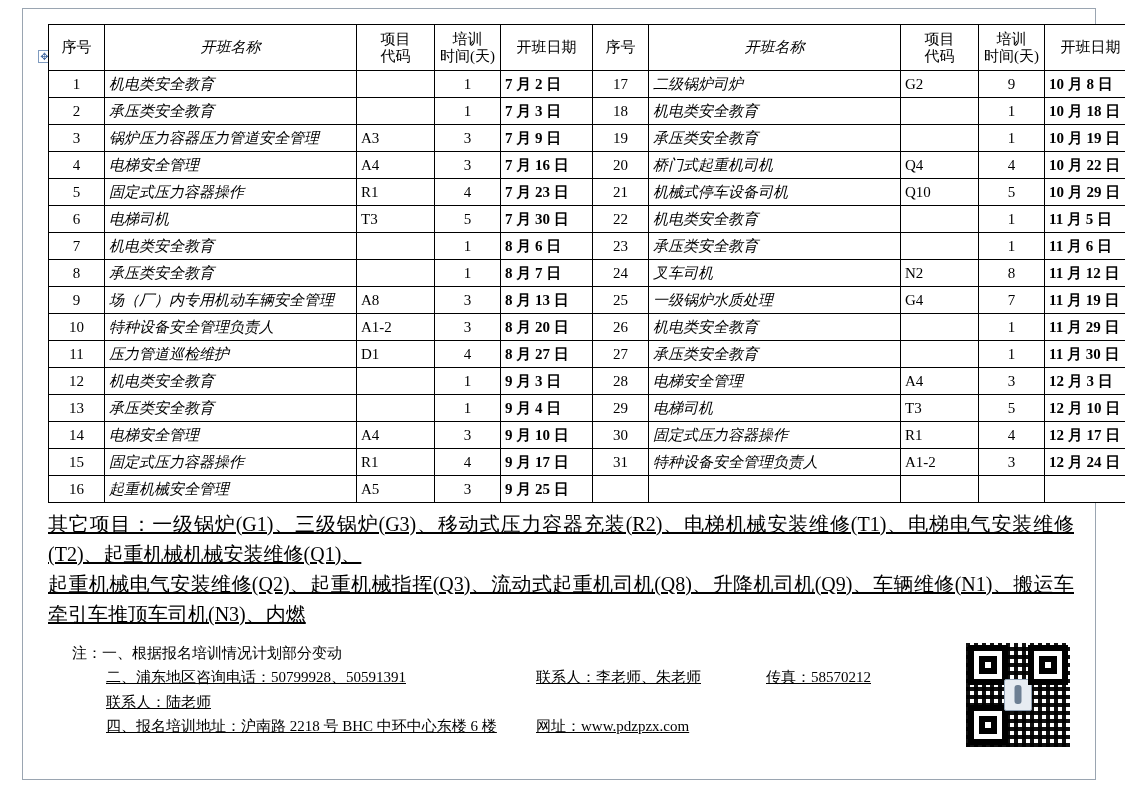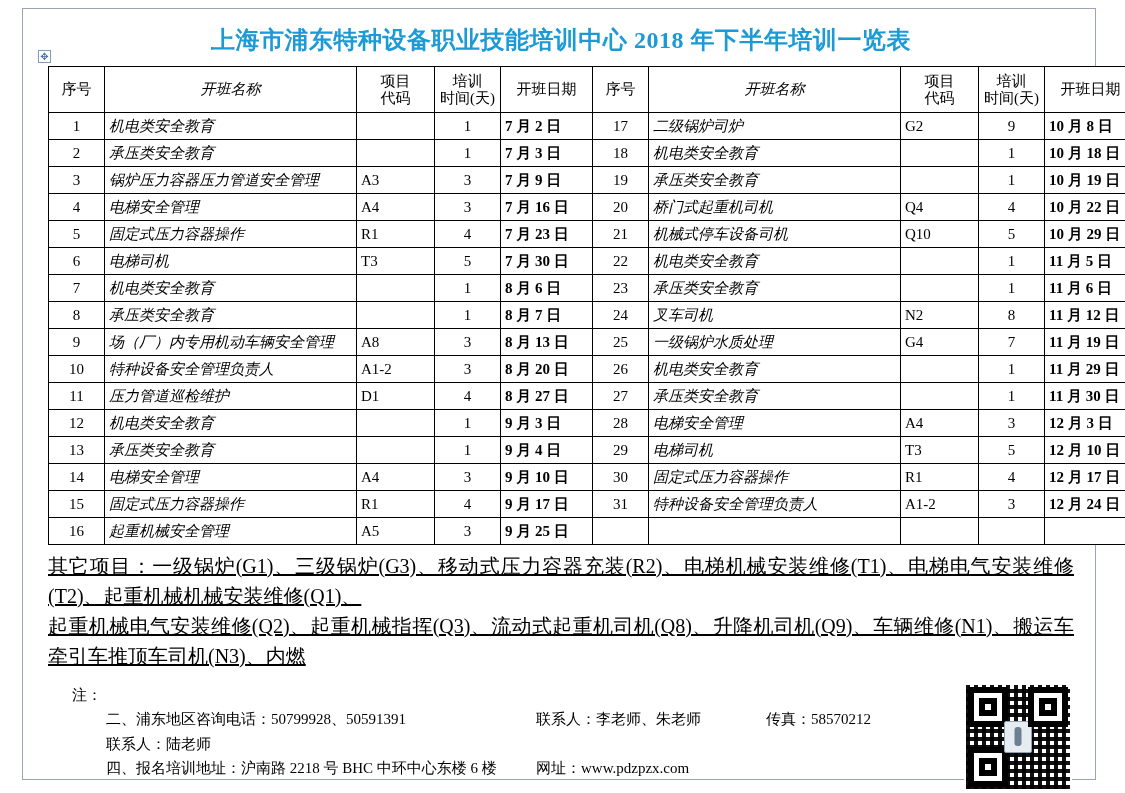--- a/index.html
+++ b/index.html
@@ -99,21 +99,21 @@
   }
   .notes p { margin: 0; }
   .remark-block {
     margin-top: 12px;
     font-size: 15px;
     line-height: 1.62;
     font-family: "Liberation Serif", "DejaVu Serif", serif;
     position: relative;
   }
   .indent1 { padding-left: 24px; }
-  .indent2 { padding-left: 58px; }
+  .indent2 { padding-left: 58px; text-decoration: underline; }
   .indent3 { padding-left: 108px; }
   .rl-row {
     display: flex;
     gap: 0;
   }
   .rl-a { width: 430px; }
   .rl-b { width: 230px; }
   .rl-c { flex: 1; }
   .qr {
     position: absolute;
@@ -174,21 +174,20 @@
 </style>
 </head>
 <body>
 
 <div id="page">
   <div class="page-border"></div>
   <div class="move-handle">✥</div>
 
   <div class="content">
 
-    <div class="doc-title">上海市浦东特种设备职业技能培训中心 2018 年下半年培训一览表</div>
 
     <table class="schedule">
       <thead>
         <tr>
           <th class="c-seq">序号</th>
           <th class="c-name">开班名称</th>
           <th class="c-code"><span>项目</span><br><span>代码</span></th>
           <th class="c-days"><span>培训</span><br><span>时间(天)</span></th>
           <th class="c-date">开班日期</th>
           <th class="c-seq">序号</th>
@@ -402,20 +401,21 @@
     <div class="remark-block">
       <div class="qr-wrap">
         <div class="qr">
           <div class="qr-bl"></div>
           <div class="qr-center"></div>
         </div>
       </div>
 
       <div class="rl-row indent1">
         <span>注：</span>
+        <span>一、根据报名培训情况计划部分变动</span>
       </div>
       <div class="rl-row indent2">
         <span class="rl-a">二、浦东地区咨询电话：50799928、50591391</span>
         <span class="rl-b">联系人：李老师、朱老师</span>
         <span class="rl-c">传真：58570212</span>
       </div>
       <div class="rl-row indent2">
         <span class="rl-b">联系人：陆老师</span>
       </div>
       <div class="rl-row indent2">

